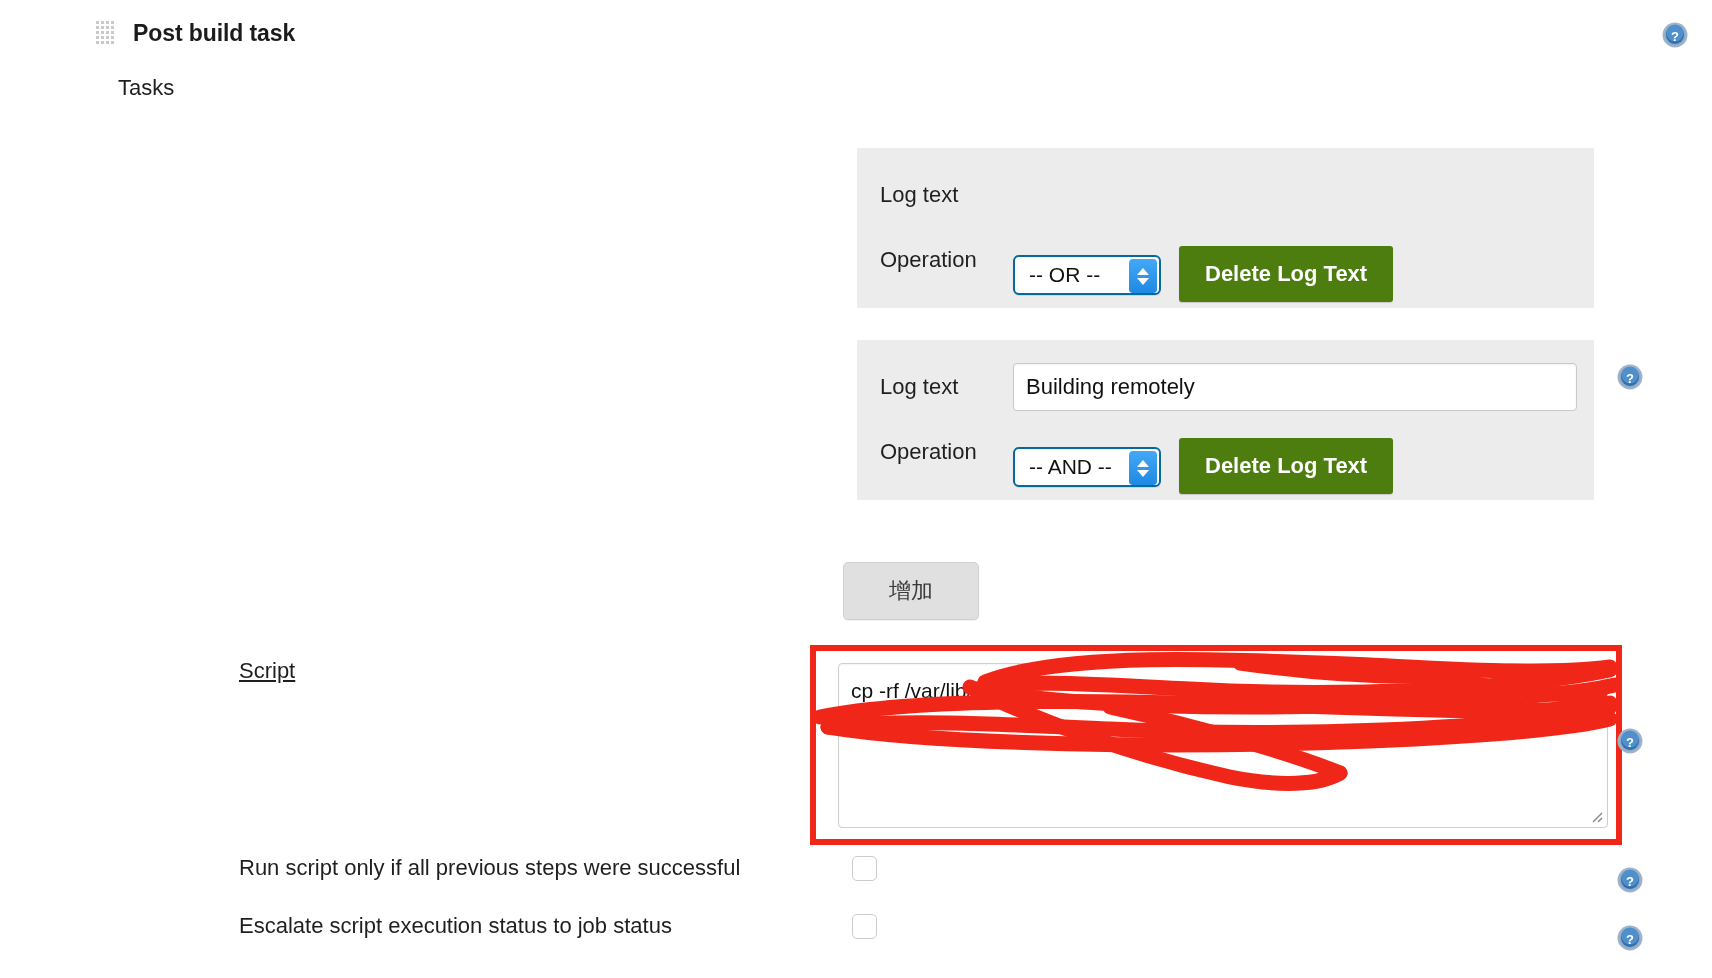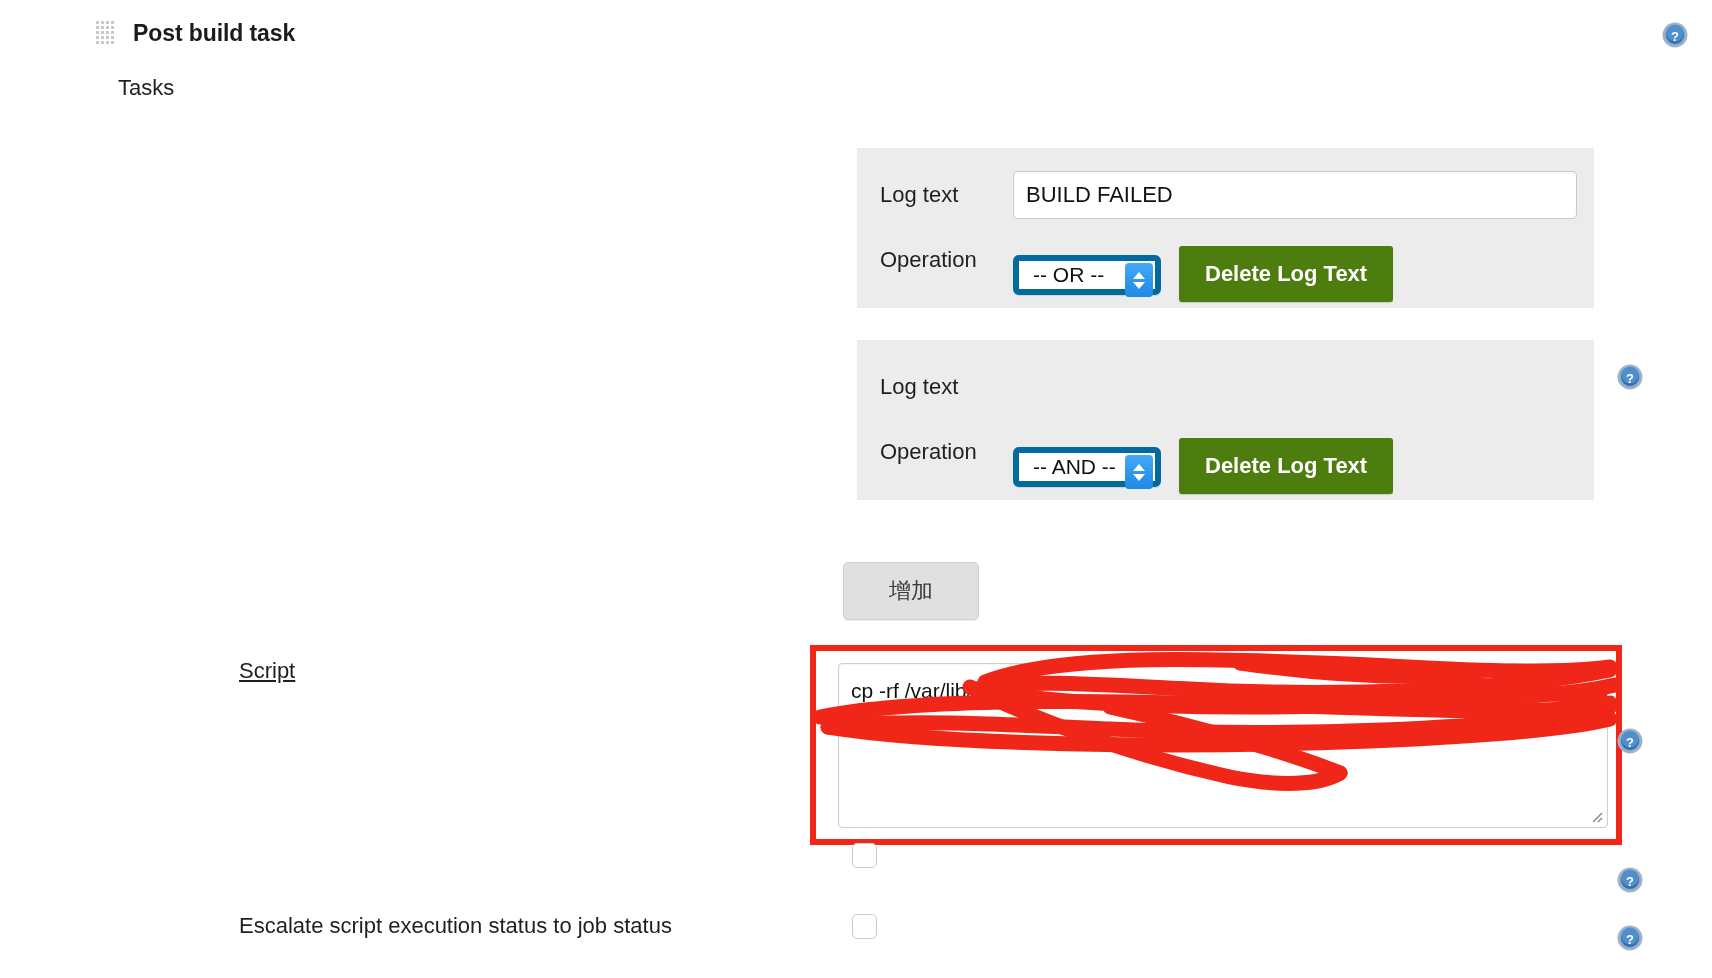--- a/index.html
+++ b/index.html
@@ -88,21 +88,21 @@
   .op-controls {
     display: flex;
     align-items: center;
     gap: 18px;
     margin-top: 30px;
   }
   .select-wrap {
     position: relative;
     width: 148px; height: 40px;
     background: #ffffff;
-    border: 6px solid #0369a1;
+    border: 2px solid #0369a1;
     border-radius: 6px;
     box-shadow: 0 1px 1px rgba(0,0,0,0.10);
     display: flex;
     align-items: center;
     padding-left: 14px;
     font-size: 21px;
     color: #111111;
     cursor: pointer;
   }
   .stepper {
@@ -267,40 +267,40 @@
     </g>
   </svg>
   <div class="section-title">Post build task</div>
 </div>
 
 <div class="tasks-label">Tasks</div>
 
 <div class="logblock logblock-1">
   <div class="row row-logtext">
     <div class="field-label">Log text</div>
-    <div class="text-input">BUILD FAILED</div>
   </div>
   <div class="row row-operation">
     <div class="field-label">Operation</div>
     <div class="op-controls">
       <div class="select-wrap">
         <span>-- OR --</span>
         <span class="stepper">
           <span class="up"></span>
             <span class="down"></span>
         </span>
       </div>
       <button class="btn-delete">Delete Log Text</button>
     </div>
   </div>
 </div>
 
 <div class="logblock logblock-2">
   <div class="row row-logtext">
     <div class="field-label">Log text</div>
+    <div class="text-input">Building remotely</div>
   </div>
   <div class="row row-operation">
     <div class="field-label">Operation</div>
     <div class="op-controls">
       <div class="select-wrap">
         <span>-- AND --</span>
         <span class="stepper">
           <span class="up"></span>
             <span class="down"></span>
         </span>
@@ -335,20 +335,21 @@
     <path d="M160 42 C 230 78, 330 112, 420 132 C 470 142, 510 140, 530 128"></path>
     <path d="M530 128 C 480 108, 390 82, 300 62"></path>
     <path d="M620 30 C 680 42, 740 54, 790 48"></path>
     <path d="M430 18 C 500 28, 580 34, 650 30"></path>
   </g>
 </svg>
 
 <div class="redbox"></div>
 
 <div class="cb-row cb-row-1">
+  <span class="cb-label">Run script only if all previous steps were successful</span>
   <span class="checkbox"></span>
 </div>
 <div class="cb-row cb-row-2">
   <span class="cb-label">Escalate script execution status to job status</span>
   <span class="checkbox"></span>
 </div>
 
 <div id="help-icons">
     <svg class="help-icon" viewBox="0 0 26 26" style="left: 1662px; top: 22px;">
       <circle cx="13" cy="13" r="12.5" fill="#9fb4cc"></circle>

